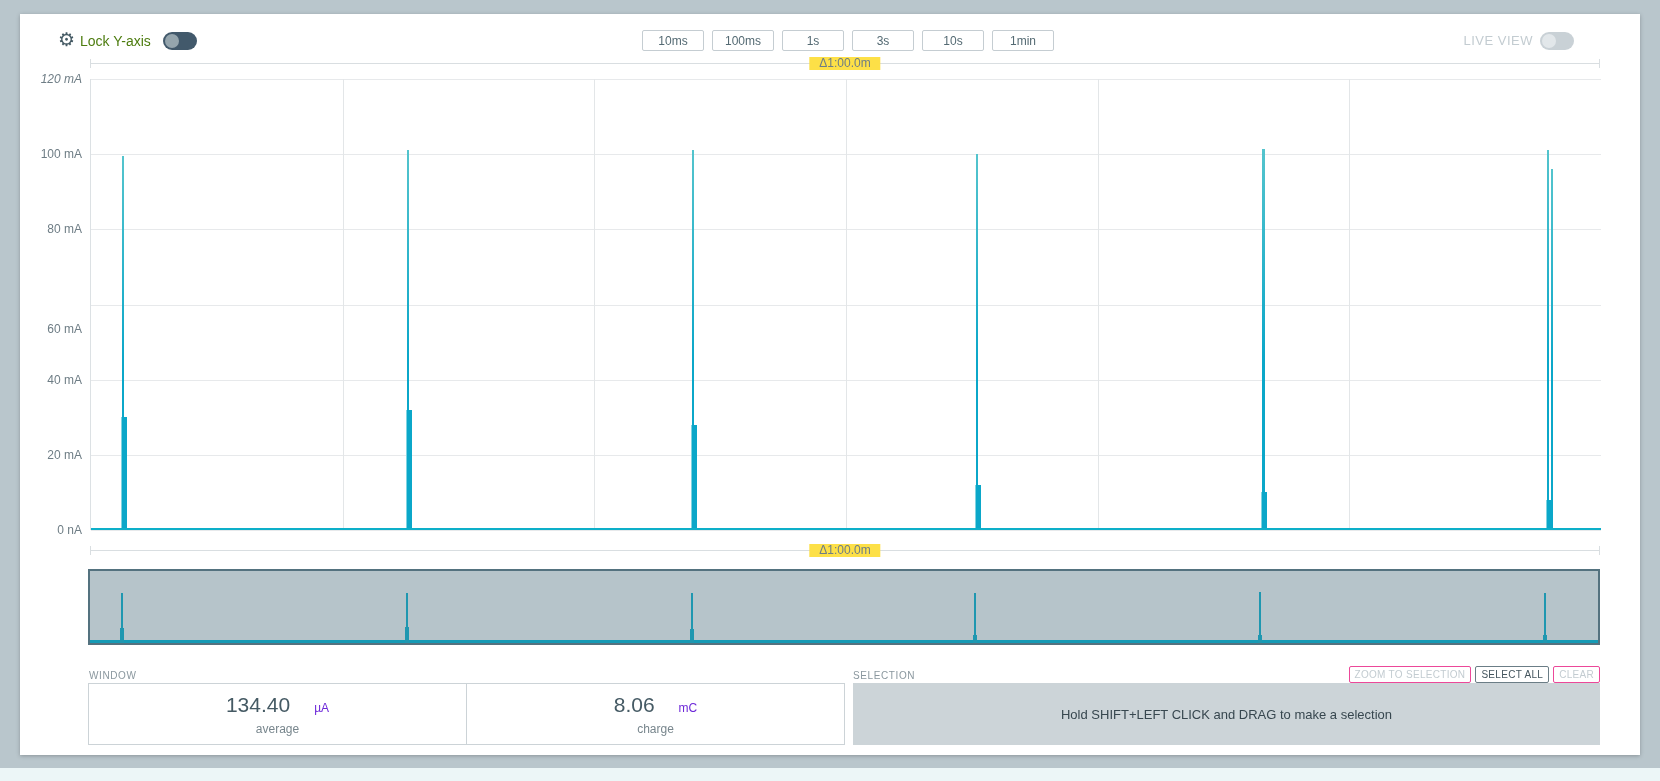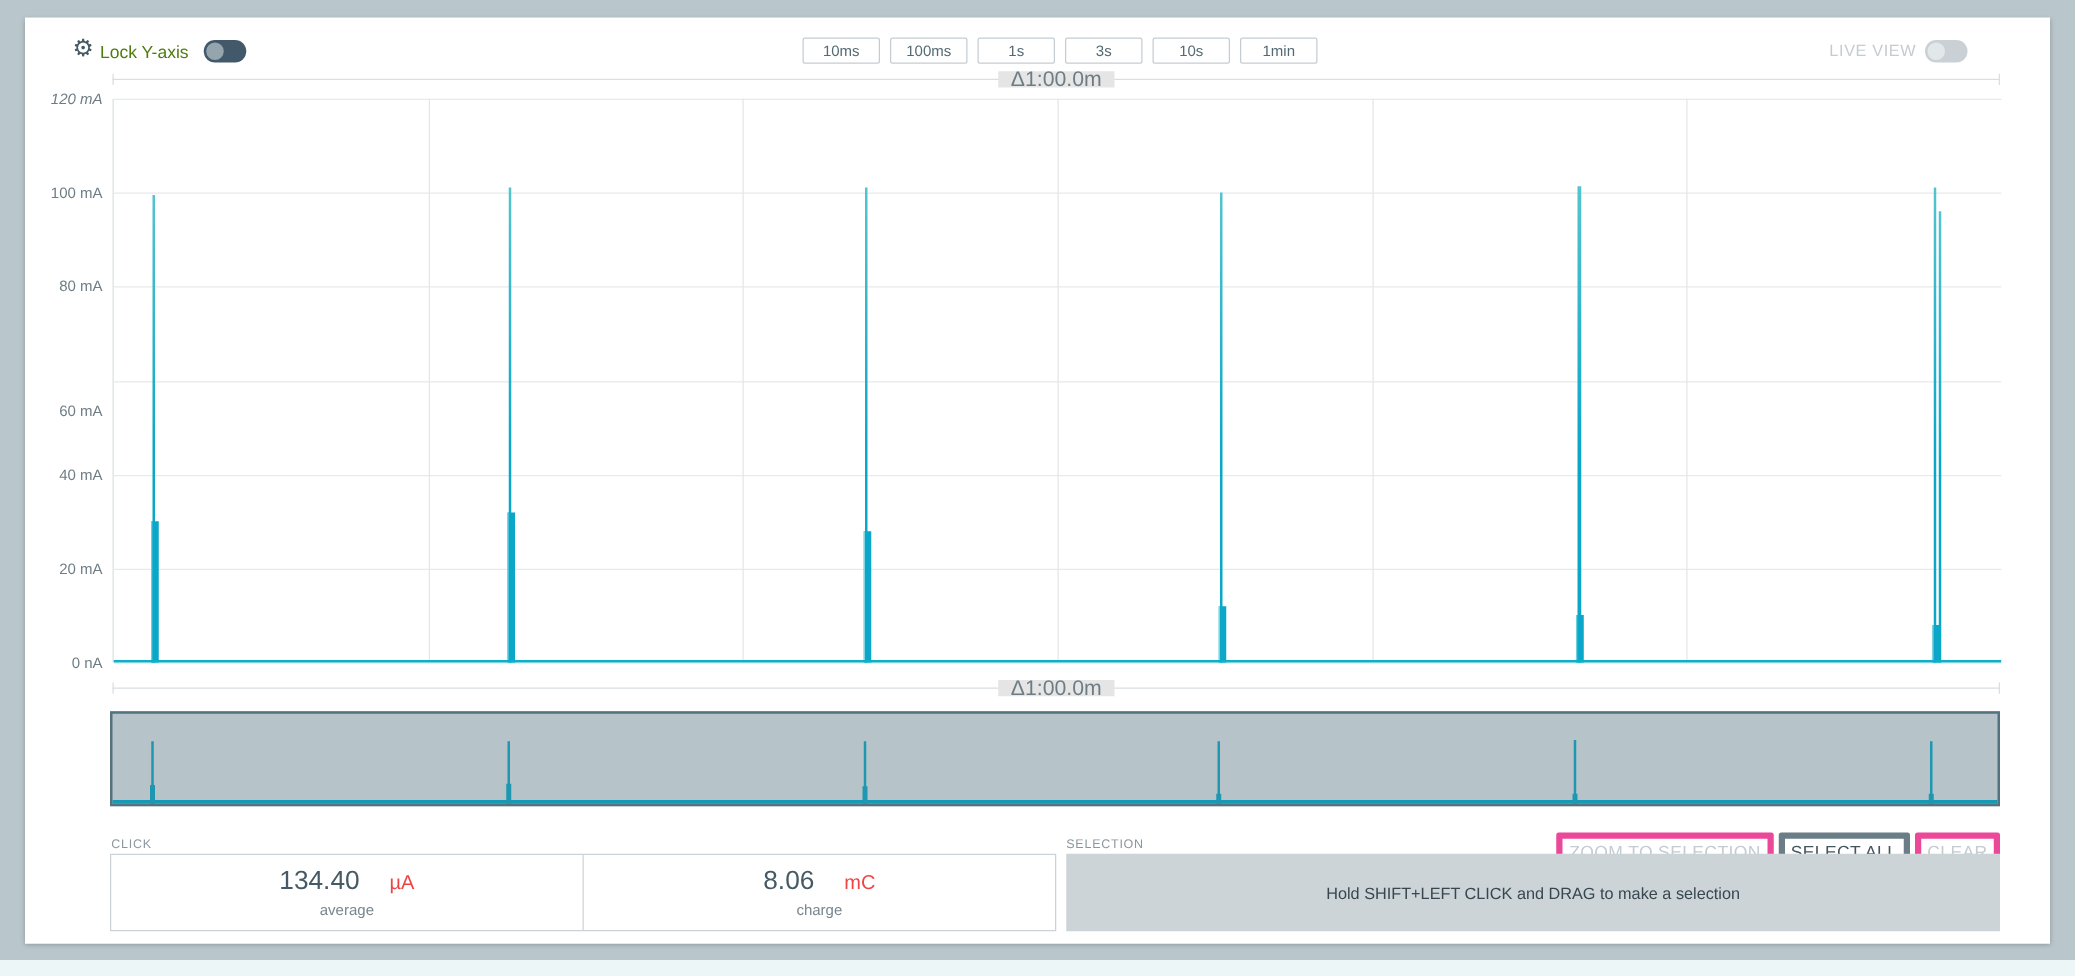--- a/index.html
+++ b/index.html
@@ -26,21 +26,21 @@
   .tw-btn{
     width:62px;height:21px;background:#fff;border:1px solid #c5cdd2;border-radius:2px;
     font-family:"Liberation Sans",sans-serif;font-size:12px;color:#546a73;cursor:pointer;padding:0;
   }
   
   .ruler{position:absolute;left:70px;width:1510px;height:12px;}
   .ruler .line{position:absolute;left:0;right:0;top:6px;height:1px;background:#d9dee1;}
   .ruler .tick{position:absolute;top:2px;width:1px;height:9px;background:#d9dee1;}
   .ruler .lbl{
     position:absolute;left:50%;transform:translateX(-50%);top:0;
-    background:#e5e5e5;padding:0 10px;font-size:17px;color:#6e7d85;line-height:13px;
+    background:#fde047;padding:0 10px;font-size:12px;color:#6e7d85;line-height:13px;
   }
   .ruler-top{top:43px;}
   .ruler-bottom{top:530px;}
   
   .plot{
     position:absolute;left:70px;top:65px;width:1510px;height:451px;
     border-left:1px solid #dce1e4;
   }
   .hgrid{position:absolute;left:0;right:0;height:1px;background:#e7e9eb;}
   .vgrid{position:absolute;top:0;bottom:0;width:1px;background:#e3e6e8;}
@@ -65,26 +65,26 @@
   .section-label{position:absolute;font-size:10px;color:#8a979e;letter-spacing:.6px;}
   .win-label{left:69px;top:656px;}
   .sel-label{left:833px;top:656px;}
   .stats-box{
     position:absolute;left:68px;top:669px;width:757px;height:62px;
     background:#fff;border:1px solid #ccd3d7;box-sizing:border-box;display:flex;
   }
   .stat-cell{flex:1;border-right:1px solid #ccd3d7;display:flex;flex-direction:column;align-items:center;justify-content:center;}
   .stat-cell:last-child{border-right:none;}
   .stat-value{font-size:21px;color:#455a64;line-height:24px;}
-  .stat-unit{font-size:16px;color:#ef4444;margin-left:24px;}
+  .stat-unit{font-size:12px;color:#6d28d9;margin-left:24px;}
   .stat-label{font-size:12px;color:#78868d;margin-top:2px;}
   .sel-buttons{position:absolute;top:652px;right:40px;display:flex;gap:4px;}
   .sel-btn{
-    font-family:"Liberation Sans",sans-serif;font-size:14px;letter-spacing:.3px;
-    background:#fff;border:5px solid #ec4899;border-radius:2px;color:#c3ccd1;
+    font-family:"Liberation Sans",sans-serif;font-size:10px;letter-spacing:.3px;
+    background:#fff;border:1px solid #ec4899;border-radius:2px;color:#c3ccd1;
     padding:2px 5px;cursor:default;
   }
   .sel-btn.enabled{border-color:#6b7d86;color:#44555e;cursor:pointer;}
   .sel-box{
     position:absolute;left:833px;top:669px;width:747px;height:62px;
     background:#ccd4d8;display:flex;align-items:center;justify-content:center;
   }
   .sel-help{font-size:13px;color:#37474f;}
 </style>
 </head>
@@ -171,21 +171,21 @@
       <div class="mm-bump" style="left: 600px; height: 14px;"></div>
       <div class="mm-spike" style="left: 601px; height: 50.5px;"></div>
       <div class="mm-bump" style="left: 883px; height: 8px;"></div>
       <div class="mm-spike" style="left: 884px; height: 50px;"></div>
       <div class="mm-bump" style="left: 1168px; height: 8px;"></div>
       <div class="mm-spike" style="left: 1169px; height: 50.75px;"></div>
       <div class="mm-bump" style="left: 1453px; height: 8px;"></div>
       <div class="mm-spike" style="left: 1454px; height: 50.5px;"></div>
     </div>
 
-  <div class="section-label win-label">CLICK</div>
+  <div class="section-label win-label">WINDOW</div>
   <div class="stats-box" id="stats-box">
       <div class="stat-cell">
         <div class="stat-value">134.40<span class="stat-unit">µA</span></div>
         <div class="stat-label">average</div>
       </div>
       <div class="stat-cell">
         <div class="stat-value">8.06<span class="stat-unit">mC</span></div>
         <div class="stat-label">charge</div>
       </div>
     </div>

